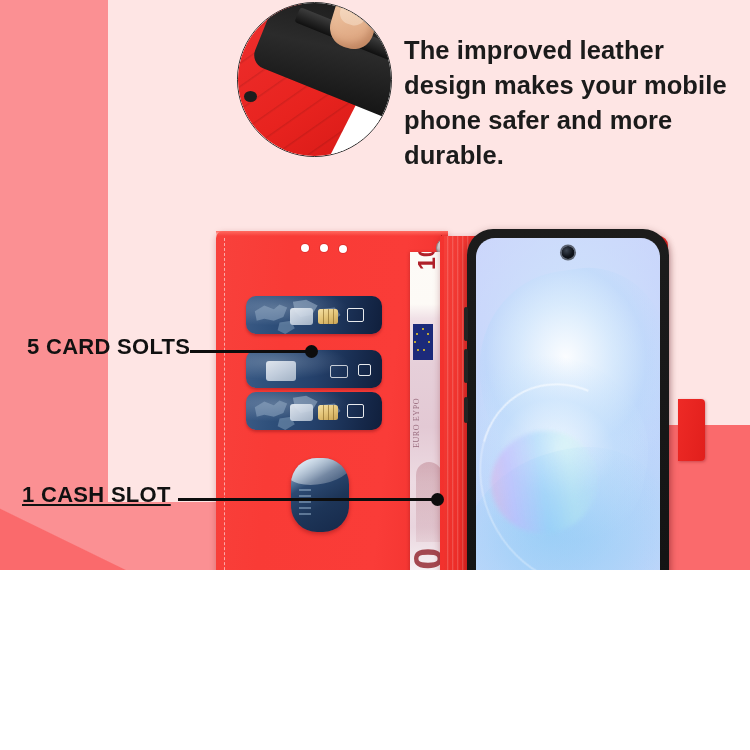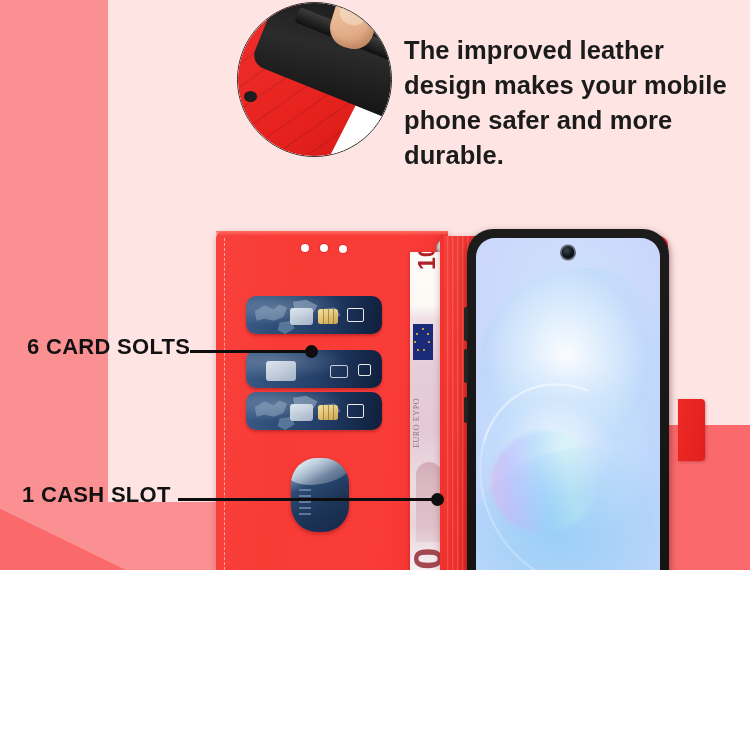--- a/index.html
+++ b/index.html
@@ -628,21 +628,21 @@
       <div class="wp-blob-b"></div>
       <div class="wp-blob-c"></div>
       <div class="wp-iris"></div>
       <div class="wp-swirl"></div>
     </div>
     <div class="phone-camera"></div>
   </div>
 
   <div class="floor-shadow"></div>
 
-  <div class="callout-label" style="left:27px; top:334px;">6 CARD SOLTS</div>
+  <div class="callout-label" style="left:27px; top:334px;">5 CARD SOLTS</div>
   <div class="callout-line" style="left:190px; top:350px; width:122px;"></div>
   <div class="callout-dot" style="left:305px; top:345px;"></div>
 
-  <div class="callout-label" style="left:22px; top:482px;">1 CASH SLOT</div>
+  <div class="callout-label" style="left:22px; top:482px;text-decoration:underline;">1 CASH SLOT</div>
   <div class="callout-line" style="left:178px; top:498px; width:260px;"></div>
   <div class="callout-dot" style="left:431px; top:493px;"></div>
 
 </div>
 
 </body></html>

